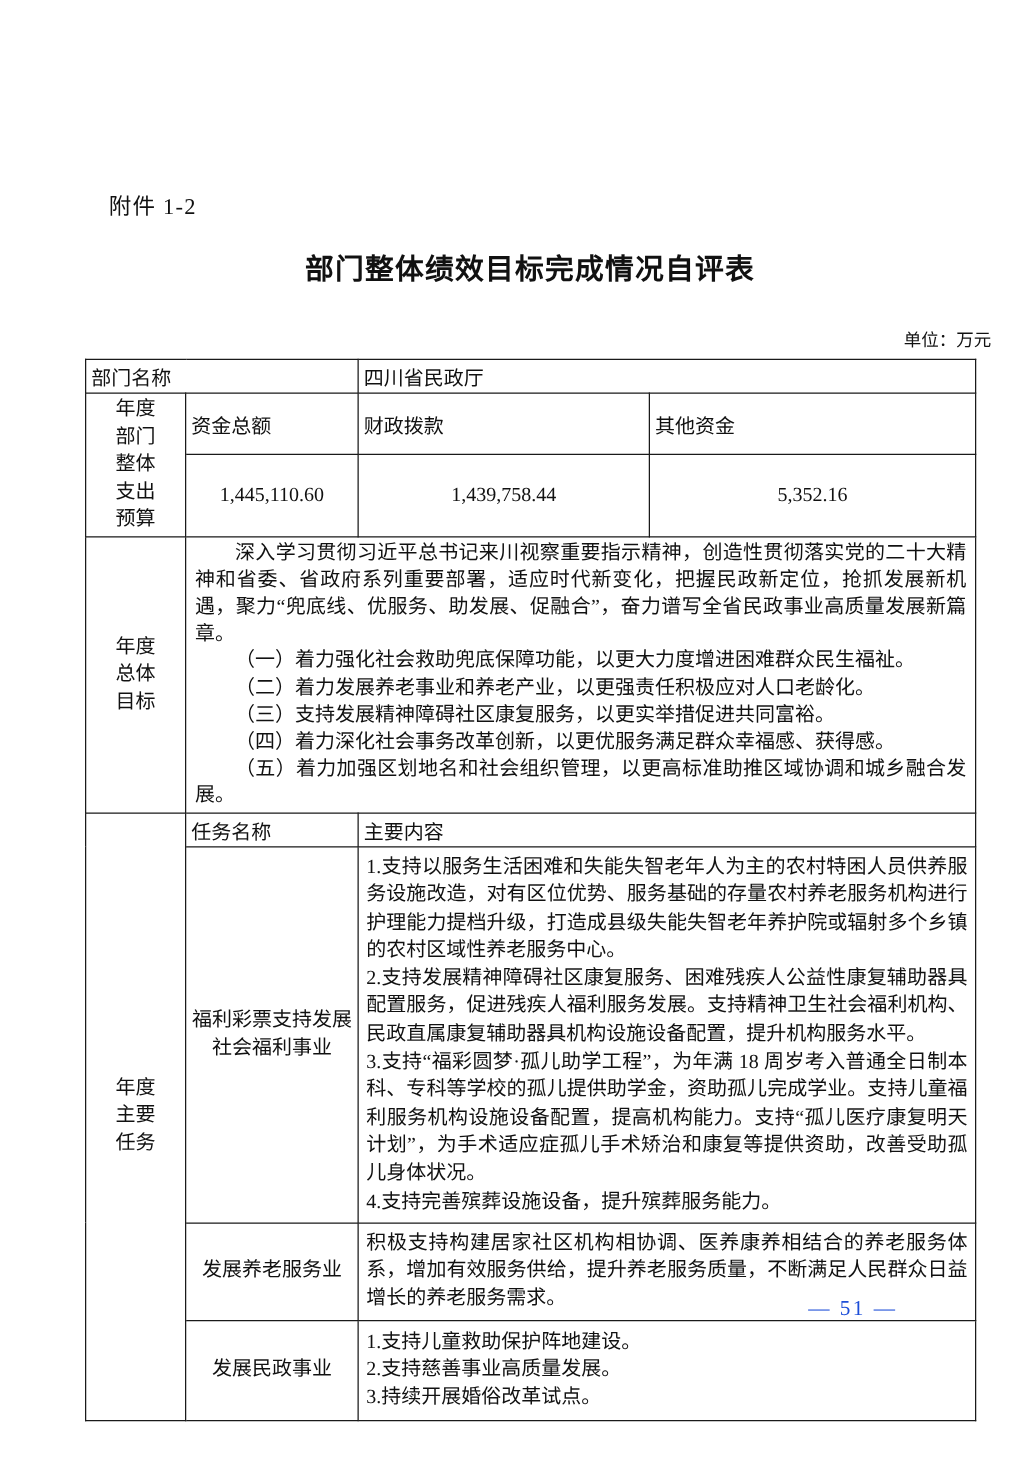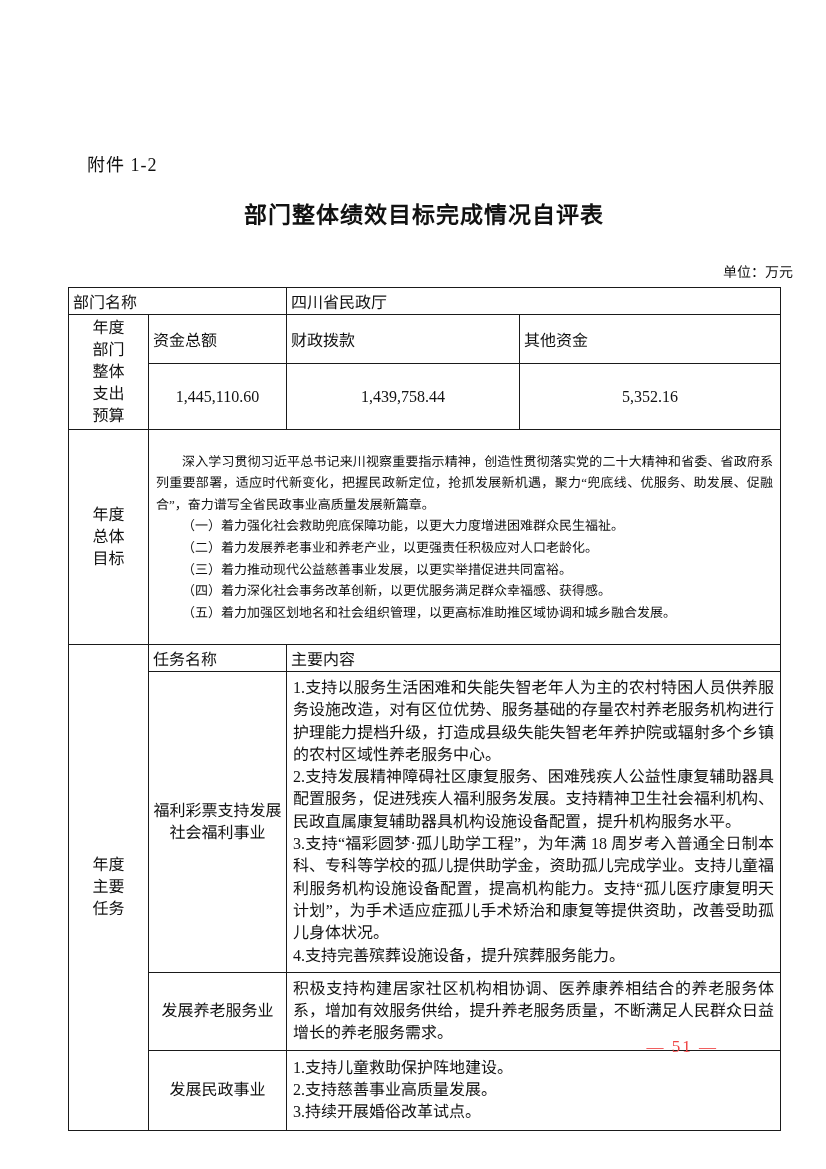--- a/index.html
+++ b/index.html
@@ -73,21 +73,21 @@
   td.side-label {
     text-align: center;
     padding: 2px 19px;
     line-height: 22px;
   }
   td.content {
     vertical-align: top;
     text-align: justify;
     padding: 2px 7px 2px 7px;
     line-height: 21.6px;
-    font-size: 13px;
+    font-size: 16px;
     margin-left: 48px;
   }
   td.content .para { text-indent: 2em; }
   td.task-name {
     text-align: center;
     padding: 2px 3px;
     line-height: 22px;
   }
   td.task-content {
     vertical-align: top;
@@ -103,21 +103,21 @@
   tr.r4 { height: 215px; }
   tr.r5 { height: 25px; }
   tr.r6 { height: 270px; }
   tr.r7 { height: 68px; }
   tr.r8 { height: 80px; }
   .page-number {
     position: absolute;
     top: 1037px;
     right: 108px;
     font-size: 17px;
-    color: #ef4444;
+    color: #1d4ed8;
     letter-spacing: 2px;
   }
 </style>
 </head>
 <body>
 
 <div class="page">
 
   <div class="attachment-label">附件 1-2</div>
 
@@ -148,21 +148,21 @@
         <td class="num">1,445,110.60</td>
         <td class="num">1,439,758.44</td>
         <td class="num">5,352.16</td>
       </tr>
       <tr class="r4">
         <td class="side-label">年度总体目标</td>
         <td class="content" colspan="3">
           <div class="para">深入学习贯彻习近平总书记来川视察重要指示精神，创造性贯彻落实党的二十大精神和省委、省政府系列重要部署，适应时代新变化，把握民政新定位，抢抓发展新机遇，聚力“兜底线、优服务、助发展、促融合”，奋力谱写全省民政事业高质量发展新篇章。</div>
           <div class="para">（一）着力强化社会救助兜底保障功能，以更大力度增进困难群众民生福祉。</div>
           <div class="para">（二）着力发展养老事业和养老产业，以更强责任积极应对人口老龄化。</div>
-          <div class="para">（三）着力推动现代公益慈善事业发展，以更实举措促进共同富裕。</div>
+          <div class="para">（三）支持发展精神障碍社区康复服务，以更实举措促进共同富裕。</div>
           <div class="para">（四）着力深化社会事务改革创新，以更优服务满足群众幸福感、获得感。</div>
           <div class="para">（五）着力加强区划地名和社会组织管理，以更高标准助推区域协调和城乡融合发展。</div>
         </td>
       </tr>
       <tr class="r5">
         <td class="side-label" rowspan="4">年度主要任务</td>
         <td class="hdr">任务名称</td>
         <td class="hdr" colspan="2">主要内容</td>
       </tr>
       <tr class="r6">

